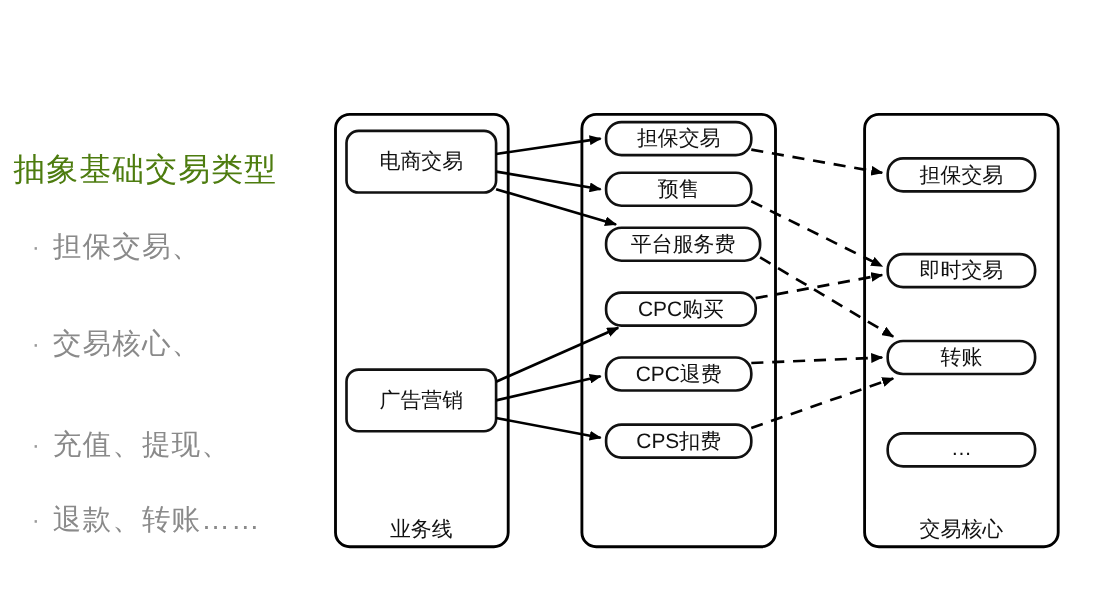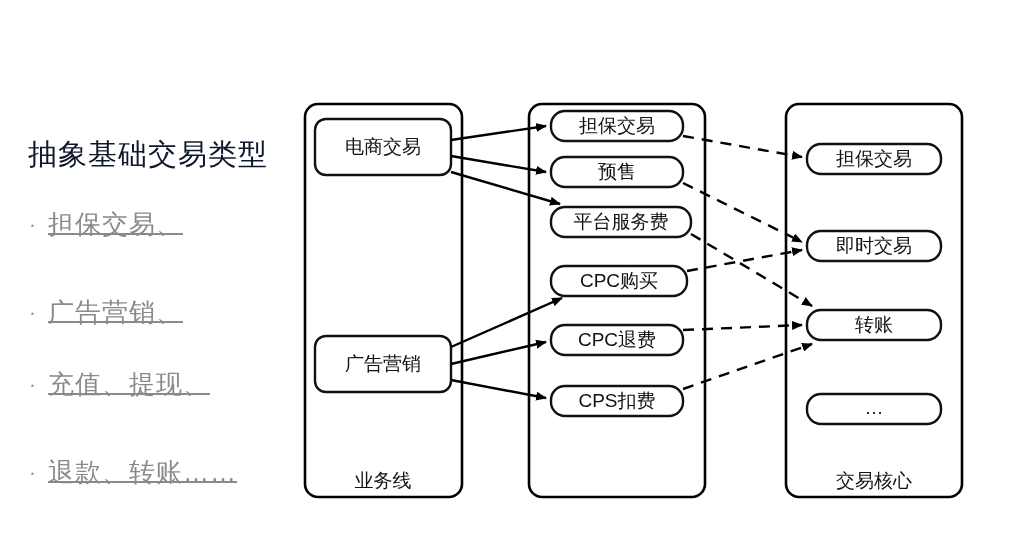--- a/index.html
+++ b/index.html
@@ -9,26 +9,26 @@
     background:#ffffff;
   }
   #stage{position:absolute;left:0;top:0;width:1017px;height:538px;}
 
   
   .left-panel{
     position:absolute;left:0px;top:135px;width:300px;
     color:#7d7d7d;
   }
   .lead-title{
-    position:absolute;left:28px;top:0px;
-    font-size:29px;letter-spacing:1px;white-space:nowrap;color:#0f172a;
+    position:absolute;left:12px;top:0px;
+    font-size:29px;letter-spacing:1px;white-space:nowrap;color:#4d7c0f;
   }
   .bullet-row{
     position:absolute;left:18px;white-space:nowrap;
-    font-size:26px;color:#8a8a8a;letter-spacing:1px;text-decoration:underline;
+    font-size:26px;color:#8a8a8a;letter-spacing:1px;
   }
   .bullet-dot{
     display:inline-block;width:30px;text-align:center;
     font-size:22px;color:#9a9a9a;vertical-align:middle;
   }
   .bullet-text{vertical-align:middle;}
 
   
   svg#diagram{position:absolute;left:0;top:0;width:1017px;height:538px;}
   .container-rect{fill:#ffffff;stroke:#000000;stroke-width:2.6;}
@@ -50,24 +50,24 @@
 <div id="stage">
 
   <div class="left-panel">
     <div class="lead-title">抽象基础交易类型</div>
 
     <div class="bullet-row" style="top:72px;">
       <span class="bullet-dot">·</span><span class="bullet-text">担保交易、</span>
     </div>
 
     <div class="bullet-row" style="top:160px;">
-      <span class="bullet-dot">·</span><span class="bullet-text">广告营销、</span>
+      <span class="bullet-dot">·</span><span class="bullet-text">交易核心、</span>
     </div>
 
-    <div class="bullet-row" style="top:232px;">
+    <div class="bullet-row" style="top:252px;">
       <span class="bullet-dot">·</span><span class="bullet-text">充值、提现、</span>
     </div>
 
     <div class="bullet-row" style="top:320px;">
       <span class="bullet-dot">·</span><span class="bullet-text">退款、转账……</span>
     </div>
   </div>
 
   <svg id="diagram" viewBox="0 0 1017 538">
     <defs>

